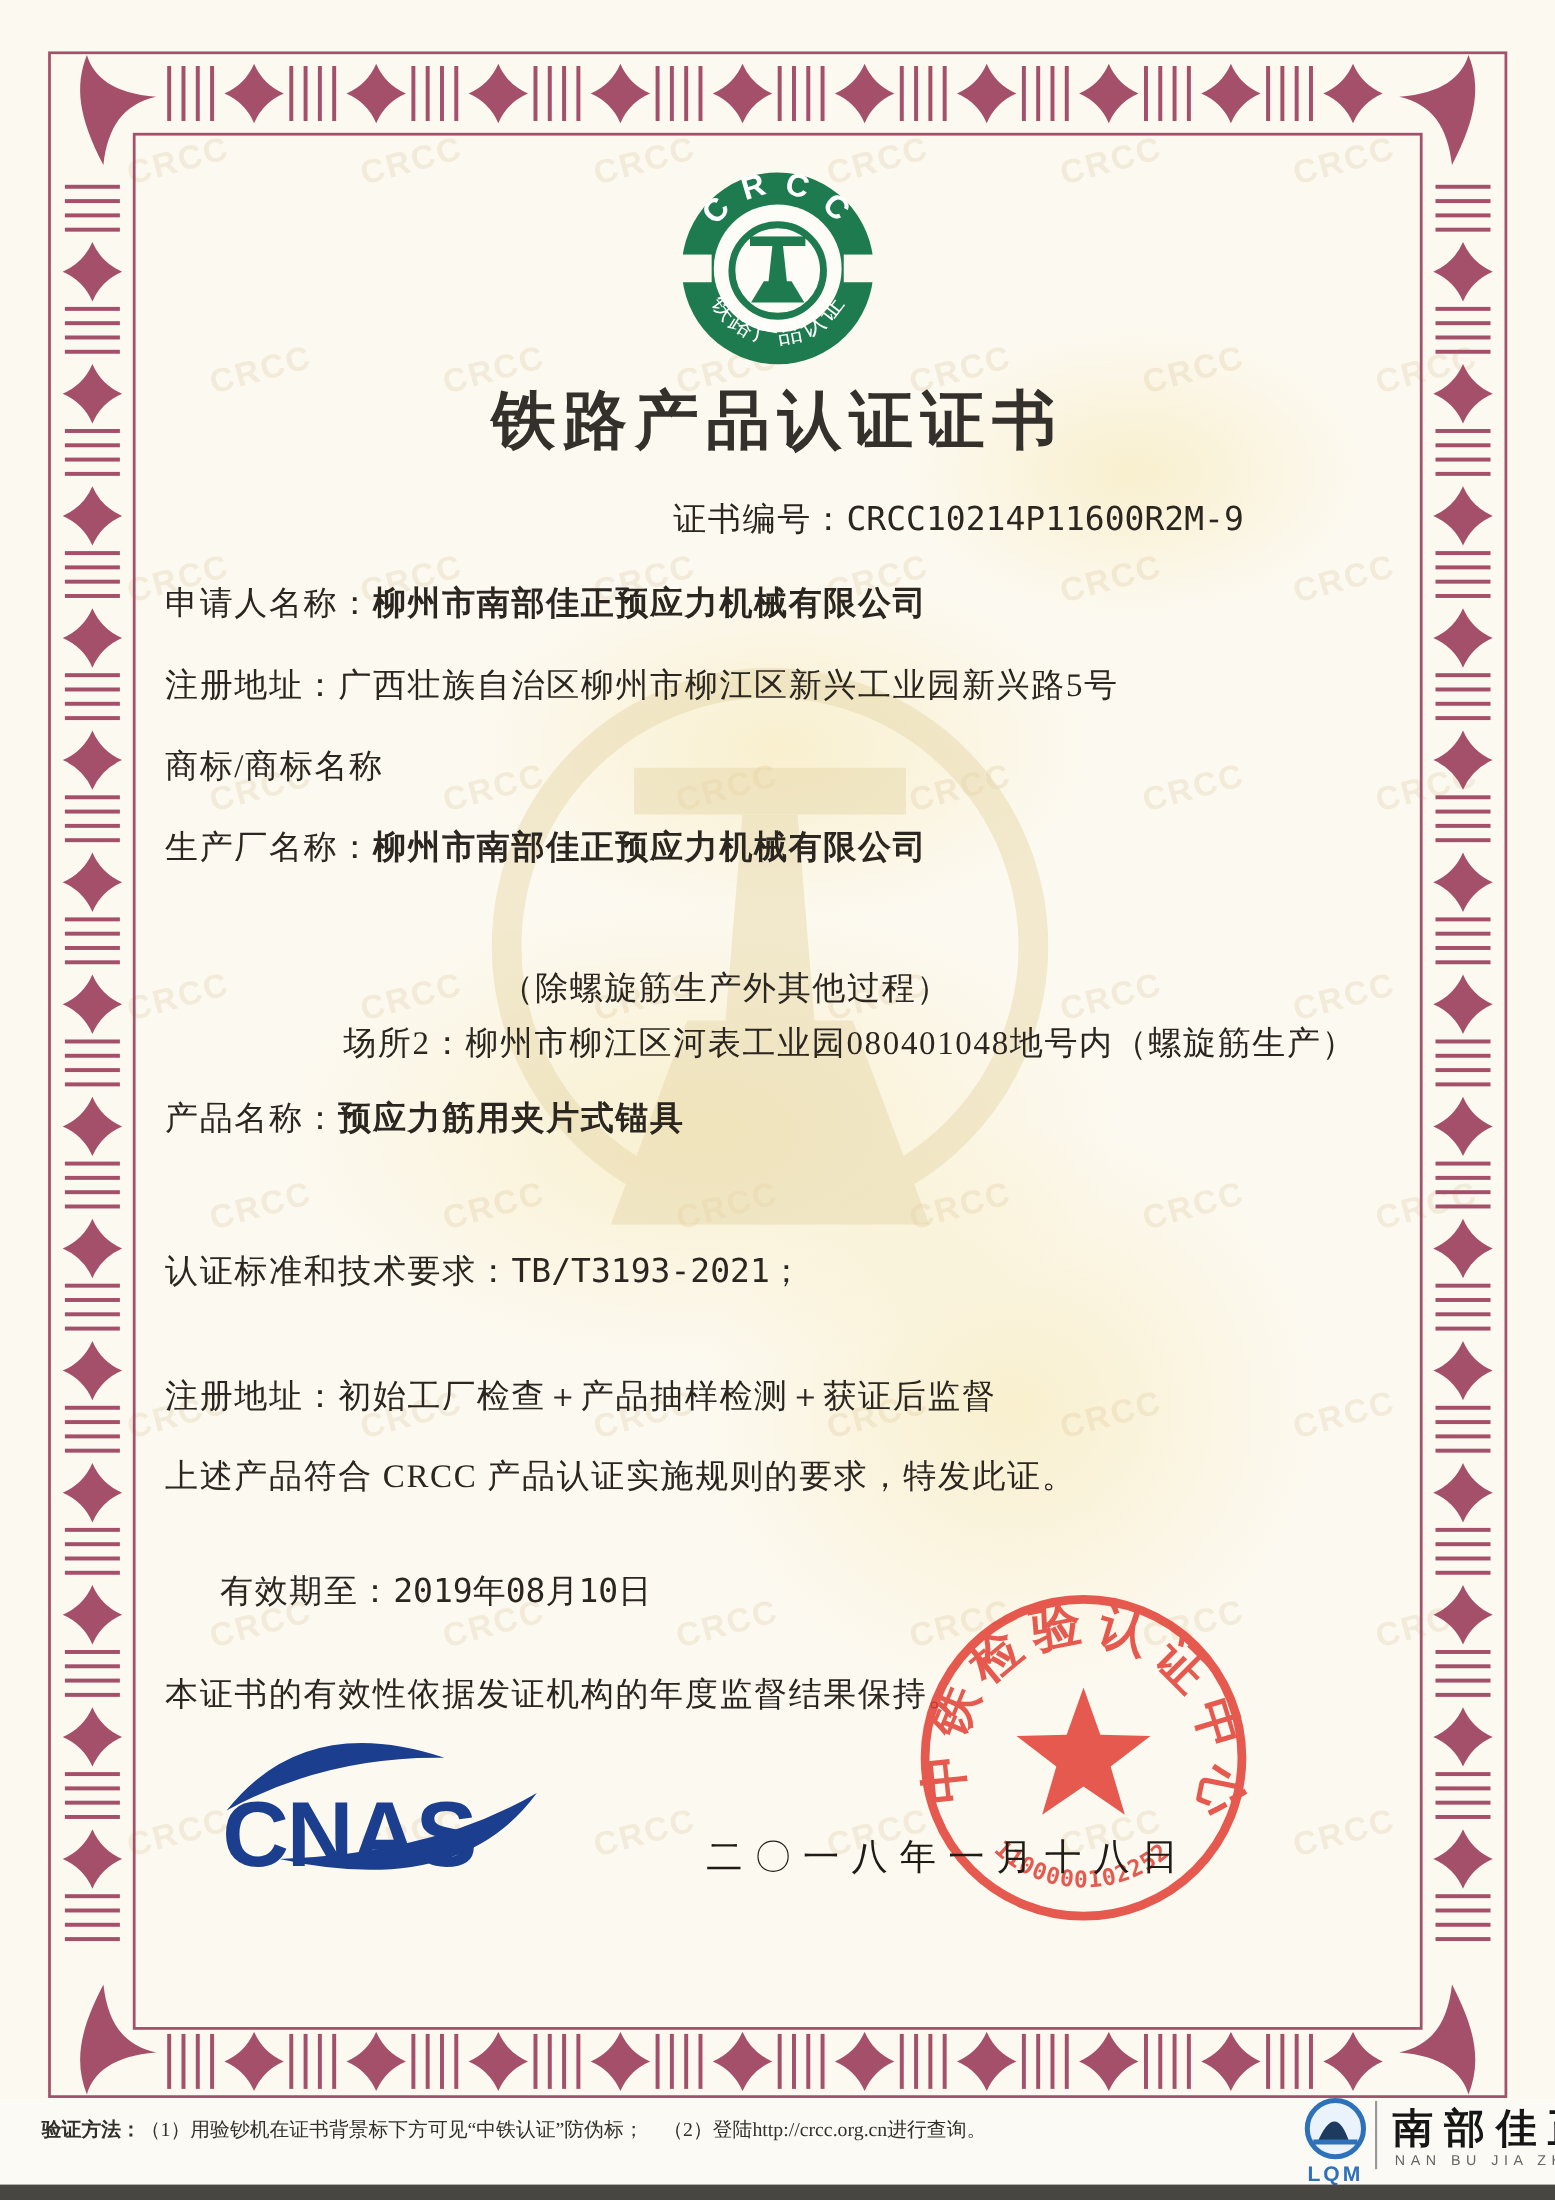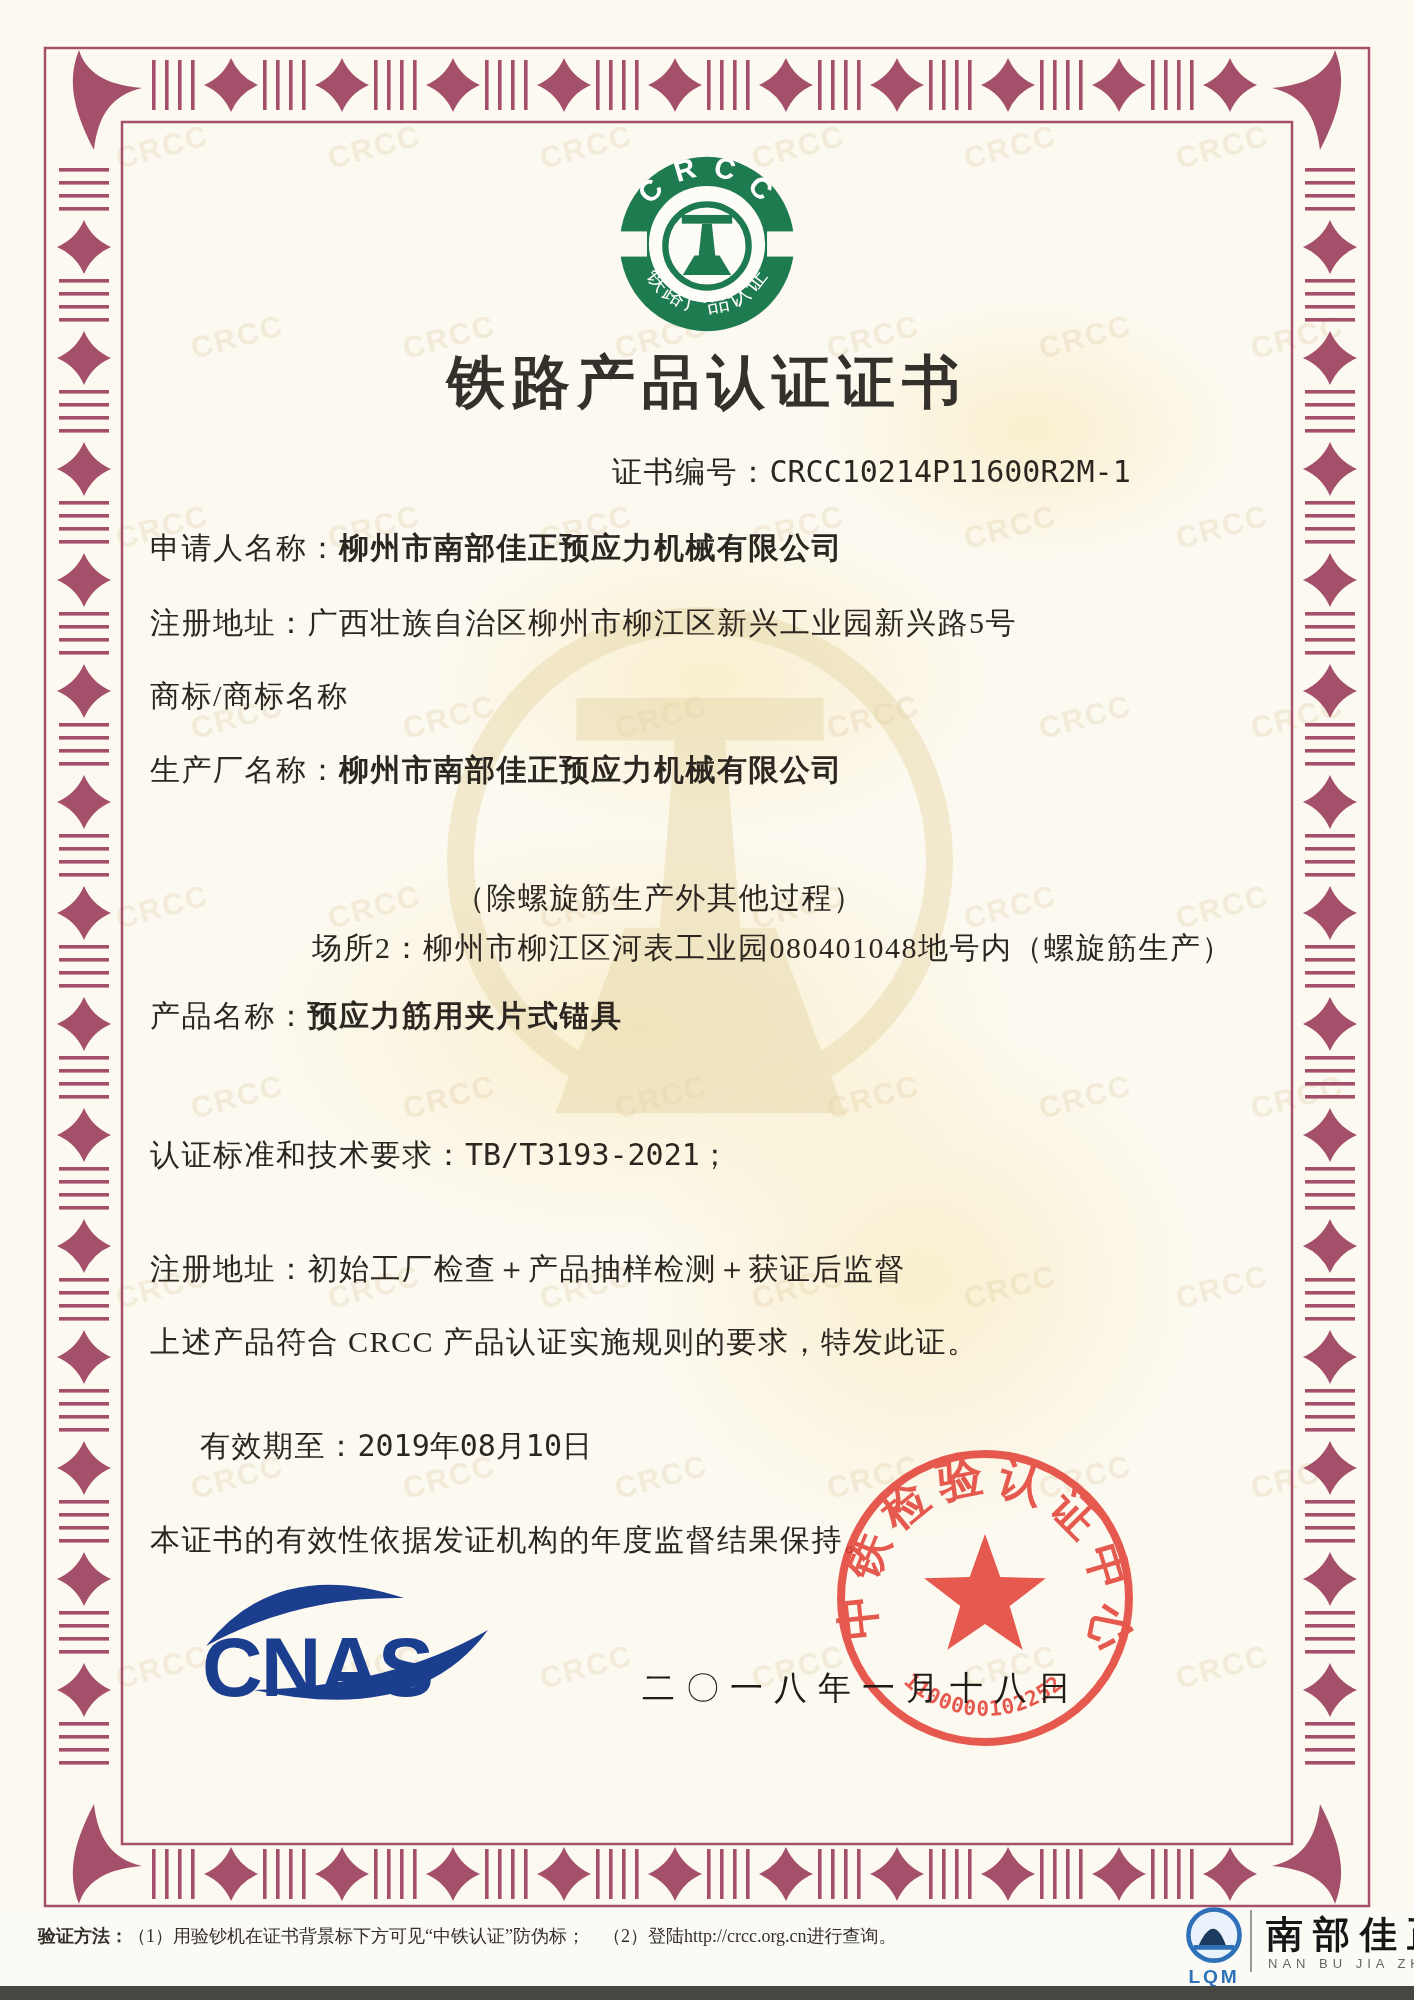--- a/index.html
+++ b/index.html
@@ -398,21 +398,21 @@
       <textPath href="#arcTop" startOffset="4" textLength="132" lengthAdjust="spacing">CRCC</textPath>
     </text>
     <text font-size="23" fill="#ffffff" font-family="Liberation Sans, sans-serif">
       <textPath href="#arcBot" startOffset="2" textLength="152" lengthAdjust="spacing">铁路产品认证</textPath>
     </text>
   </svg>
 
   <div class="title">铁路产品认证证书</div>
 
   <div class="line" style="left:612px;top:452px;">
-    <span>证书编号：</span><span class="mono">CRCC10214P11600R2M-1</span>
+    <span>证书编号：</span><span class="mono">CRCC10214P11600R2M-9</span>
   </div>
 
   <div class="line" style="top:528px;">
     <span>申请人名称：</span><span class="bold-val">柳州市南部佳正预应力机械有限公司</span>
   </div>
 
   <div class="line" style="top:603px;">
     <span>注册地址：</span><span>广西壮族自治区柳州市柳江区新兴工业园新兴路5号</span>
   </div>
 

